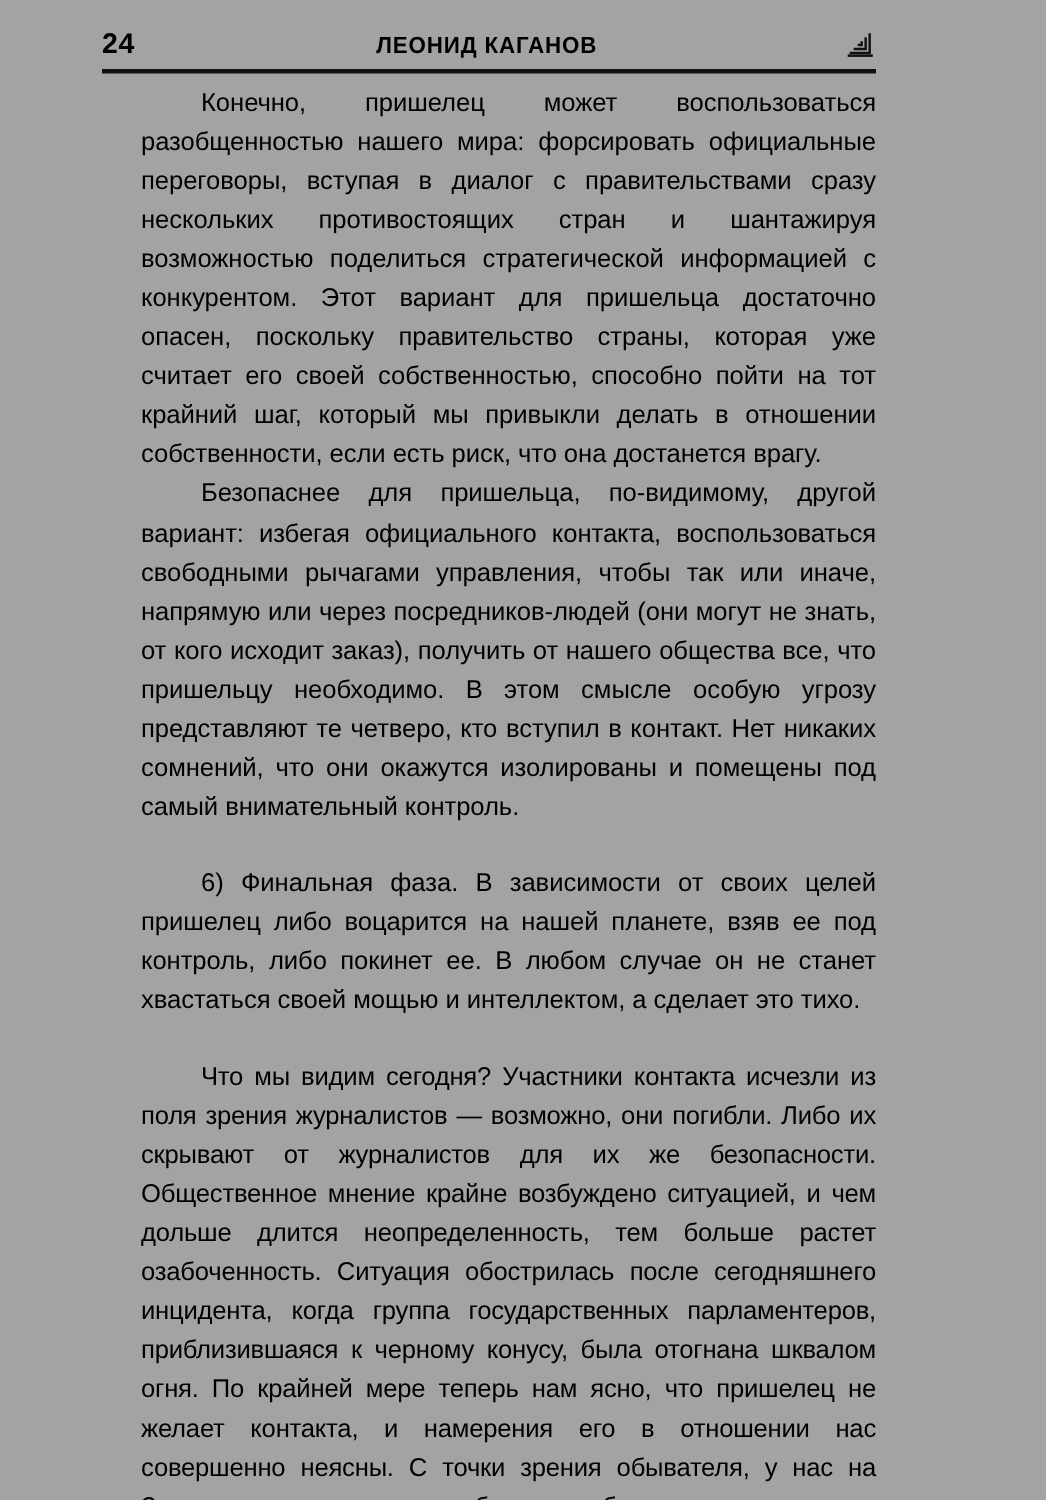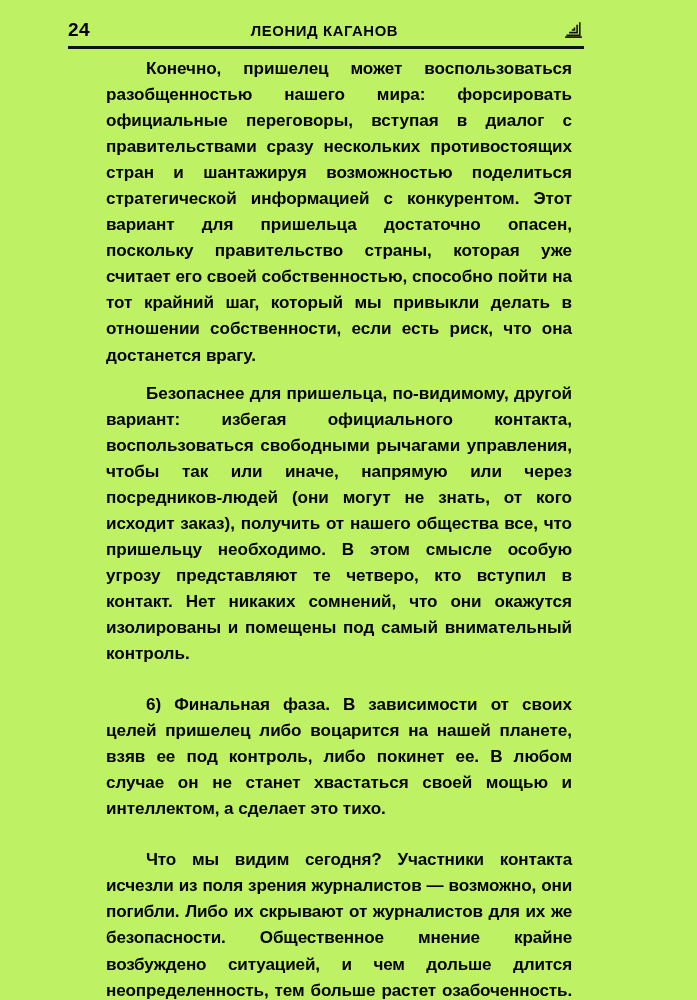--- a/index.html
+++ b/index.html
@@ -10,21 +10,21 @@
   }
   body {
     font-family: "Liberation Sans", sans-serif;
     color: #000000;
   }
 
   #page {
     position: relative;
     width: 697px;
     height: 1000px;
-    background: #bef264;
+    background: #a3a3a3;
     overflow: hidden;
     box-sizing: border-box;
   }
 
   
   .running-head {
     position: absolute;
     left: 68px;
     top: 18px;
     width: 513px;
@@ -68,30 +68,29 @@
   }
 
   
   .textblock {
     position: absolute;
     left: 94px;
     top: 56px;
     width: 490px;
   }
   p.para {
-    margin: 12px;
+    margin: 0;
     font-size: 17.1px;
     line-height: 26.05px;
     text-align: justify;
     text-indent: 40px;
     letter-spacing: -0.05px;
     word-spacing: 0px;
     hyphens: none;
     transform-origin: left top;
-    font-weight: bold;
   }
   p.para.tight { letter-spacing: -0.15px; }
   p.gap-sm { margin-top: 0px; }
   p.gap-lg { margin-top: 25px; }
 </style>
 </head>
 <body>
 
 <div id="page">
 

